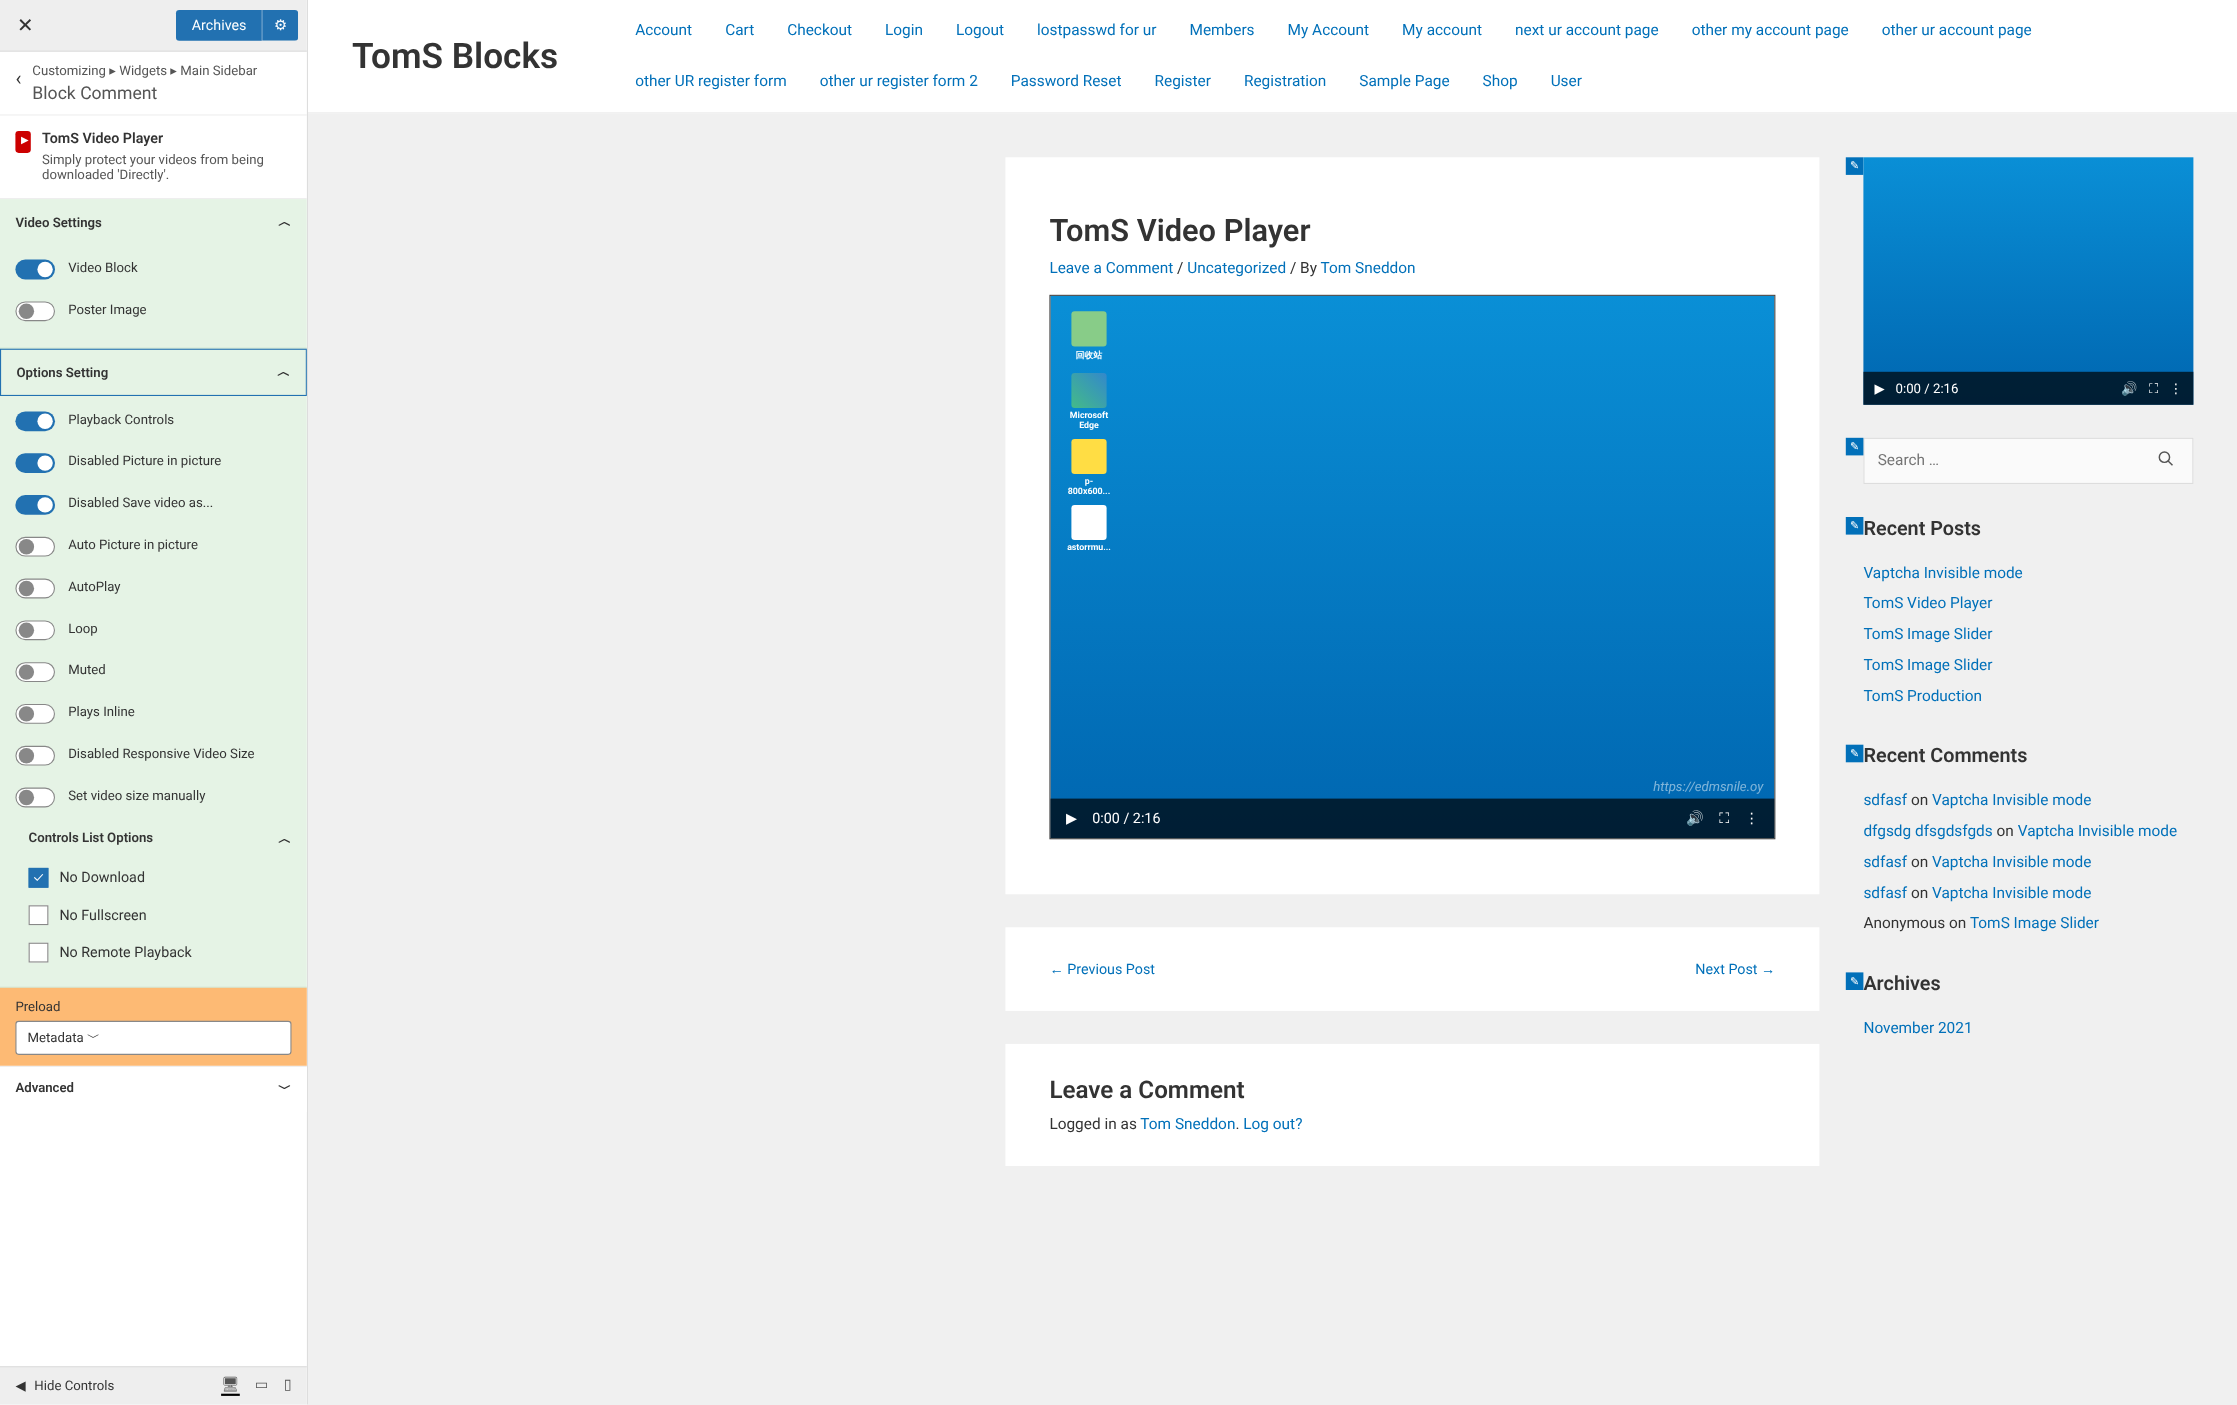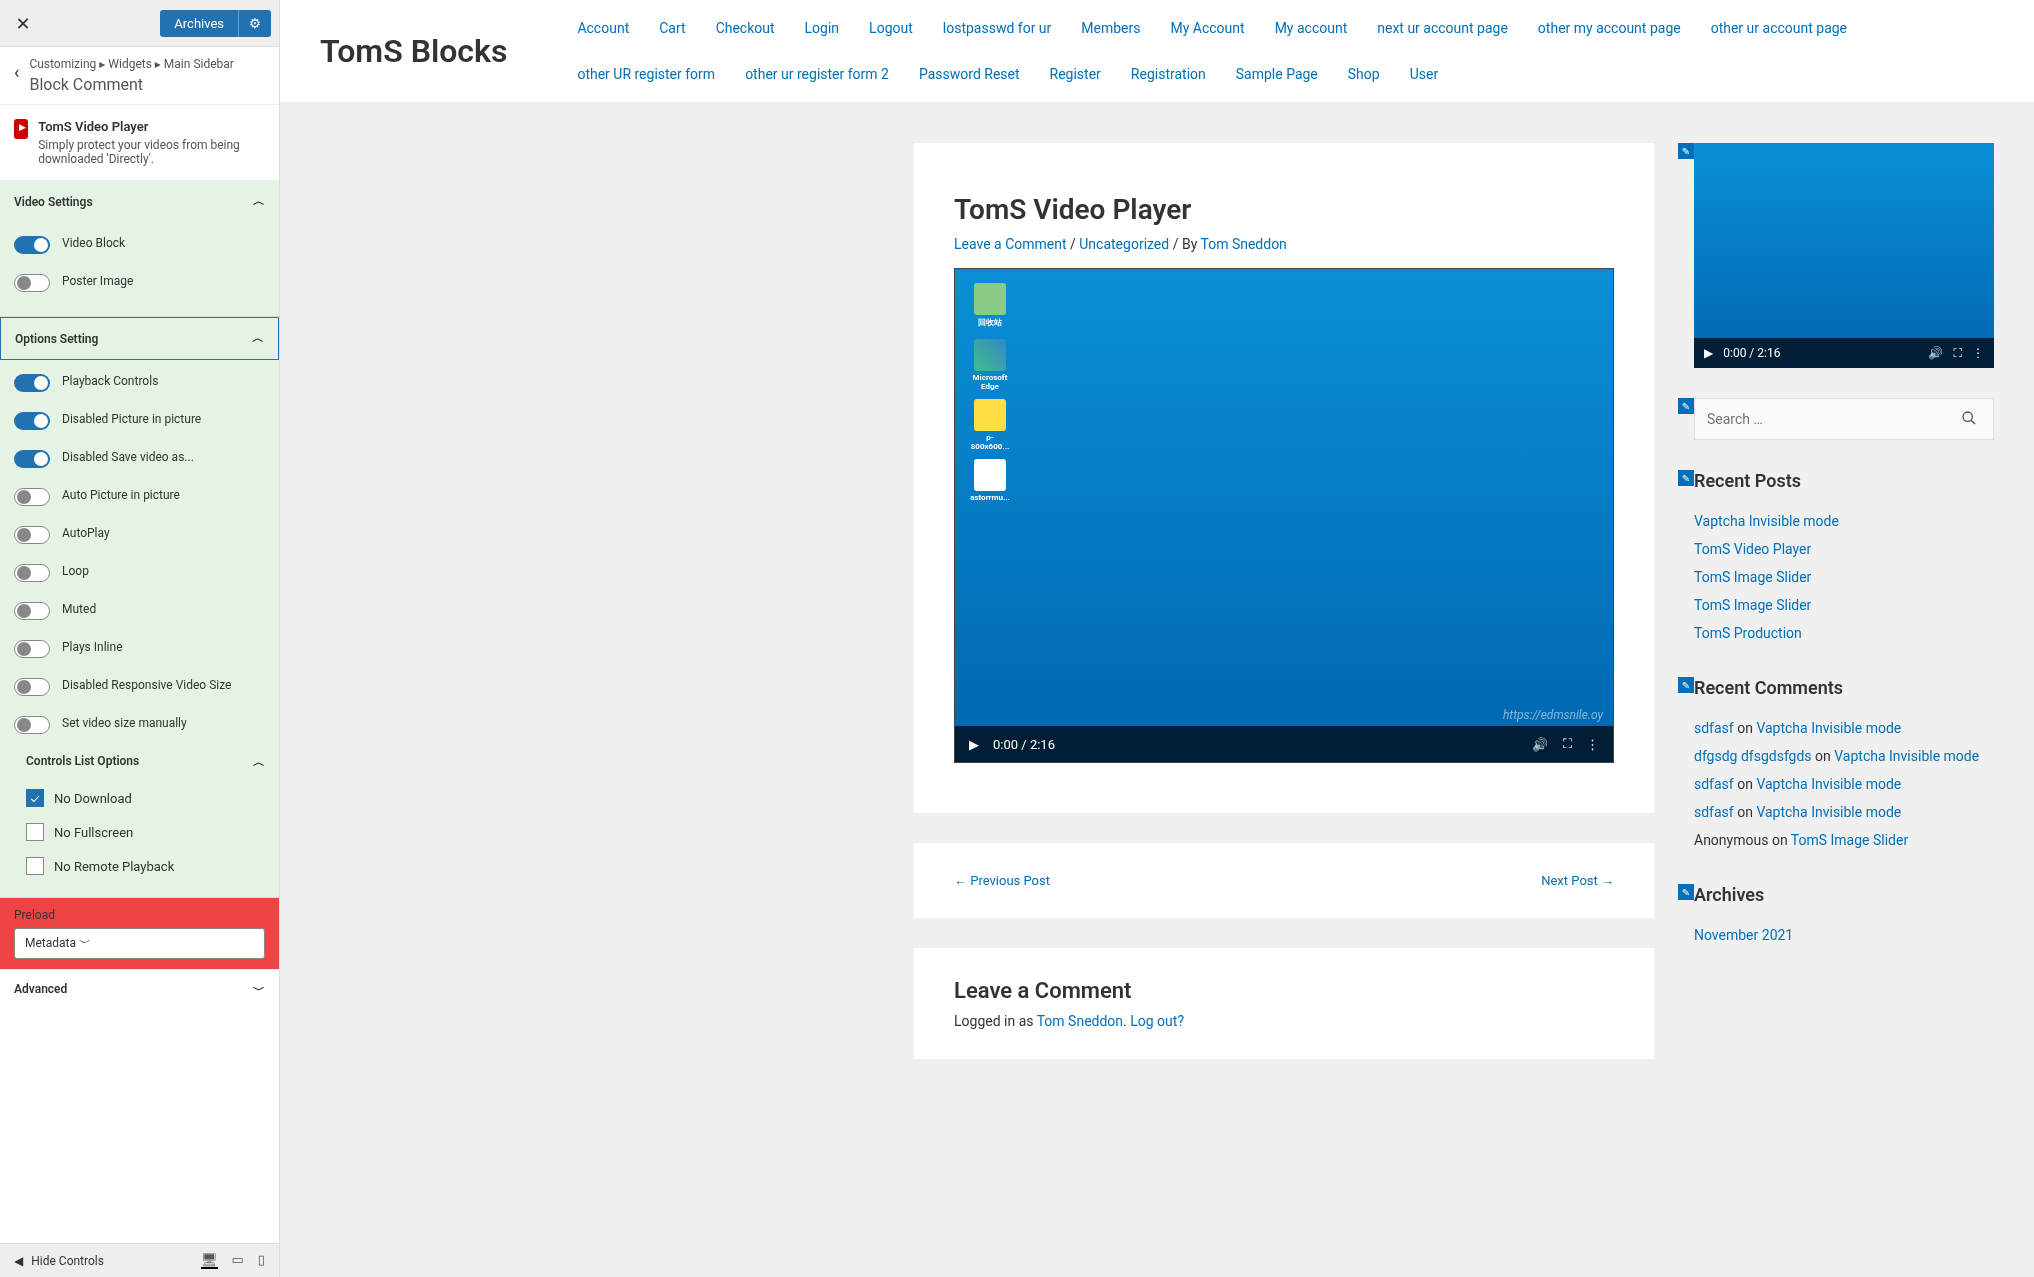--- a/index.html
+++ b/index.html
@@ -29,21 +29,21 @@
 .toggle.on{background:#2271b1;}
 .toggle::after{content:"";position:absolute;width:14px;height:14px;background:#fff;border-radius:50%;top:2px;left:2px;transition:left 0.1s;}
 .toggle.on::after{left:20px;}
 .toggle.off{background:#fff;border:1px solid #888;}
 .toggle.off::after{background:#888;left:2px;top:1px;}
 .toggle-label{font-size:12px;}
 .sub-section-header{font-weight:600;font-size:12px;padding:10px 0;display:flex;justify-content:space-between;cursor:pointer;margin-left:12px;}
 .checkbox-row{display:flex;align-items:center;gap:10px;padding:8px 0 8px 12px;}
 .checkbox{width:18px;height:18px;border:1px solid #888;cursor:pointer;display:flex;align-items:center;justify-content:center;background:#fff;}
 .checkbox.checked{background:#2271b1;border-color:#2271b1;color:#fff;}
-.preload-section{padding:10px 14px;background:#ef4444;}
+.preload-section{padding:10px 14px;background:#fdba74;}
 .preload-label{font-size:12px;margin-bottom:6px;}
 .preload-select{padding:6px 10px;border:1px solid #888;border-radius:3px;background:#fff;cursor:pointer;font-size:12px;}
 .advanced-section{padding:12px 14px;font-weight:600;font-size:12px;display:flex;justify-content:space-between;cursor:pointer;background:#fff;border-top:1px solid #eee;}
 .spacer{flex:1;}
 .footer-bar{border-top:1px solid #ddd;padding:8px 14px;display:flex;justify-content:space-between;align-items:center;background:#eee;}
 .hide-controls{display:flex;align-items:center;gap:8px;cursor:pointer;font-size:12px;}
 .device-icons{display:flex;gap:14px;}
 .device-icon{cursor:pointer;color:#555;}
 .device-icon.active{border-bottom:2px solid #000;}
 .preview{flex:1;background:#f0f0f0;display:flex;flex-direction:column;height:100vh;overflow-y:auto;}

